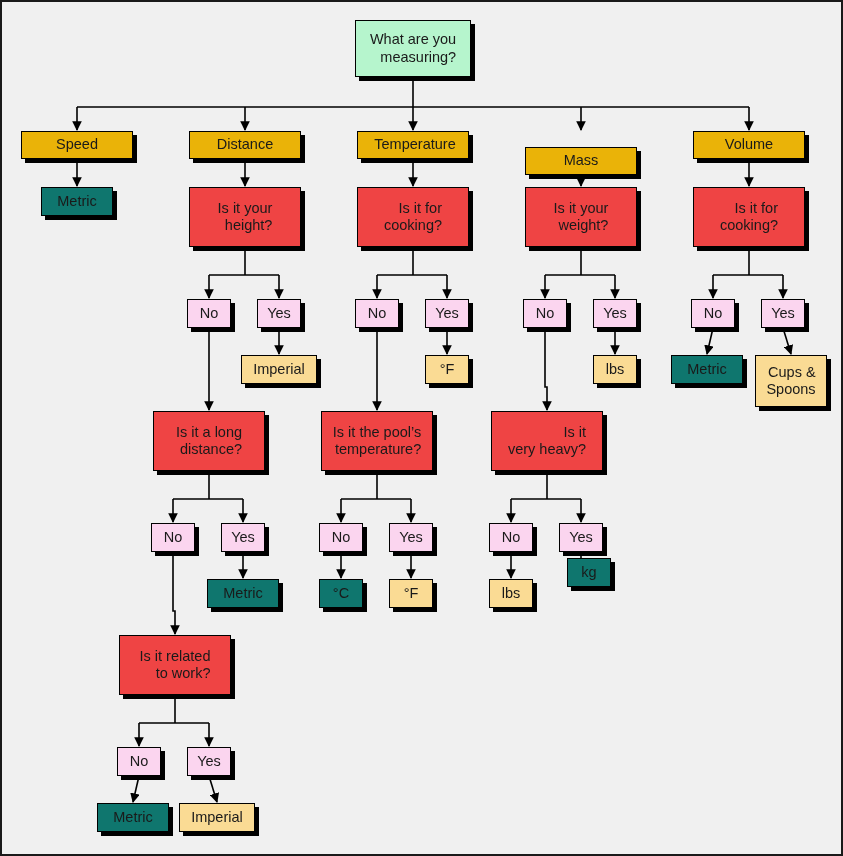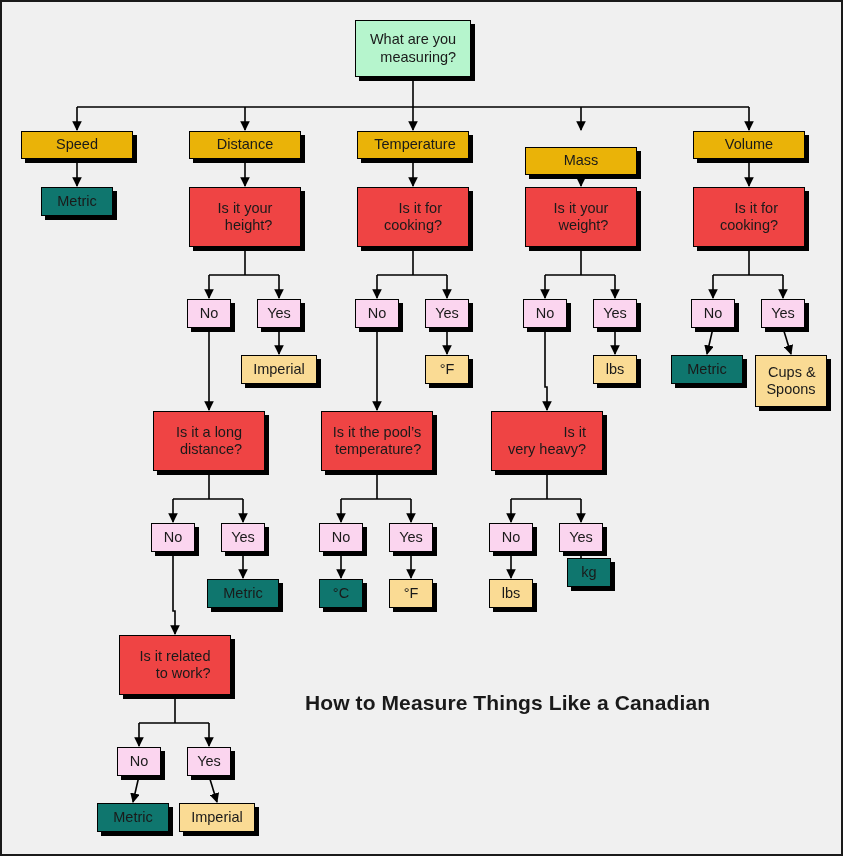--- a/index.html
+++ b/index.html
@@ -179,14 +179,13 @@
       <div class="node imperial" style="left: 487px; top: 577px; width: 44px; height: 29px;">lbs</div>
       <div class="node metric" style="left: 557px; top: 556px; width: 44px; height: 29px; margin-left: 8px;">kg</div>
       <div class="node decision" style="left: 117px; top: 633px; width: 112px; height: 60px;">Is it related
 to work?</div>
       <div class="node choice" style="left: 115px; top: 745px; width: 44px; height: 29px;">No</div>
       <div class="node choice" style="left: 185px; top: 745px; width: 44px; height: 29px;">Yes</div>
       <div class="node metric" style="left: 95px; top: 801px; width: 72px; height: 29px;">Metric</div>
       <div class="node imperial" style="left: 177px; top: 801px; width: 76px; height: 29px;">Imperial</div>
     </div>
 
-  <div id="title" style="left: 303px; top: 689px;">How to Measure Things Like a Canadian</div>
 </div>
 
 </body></html>

